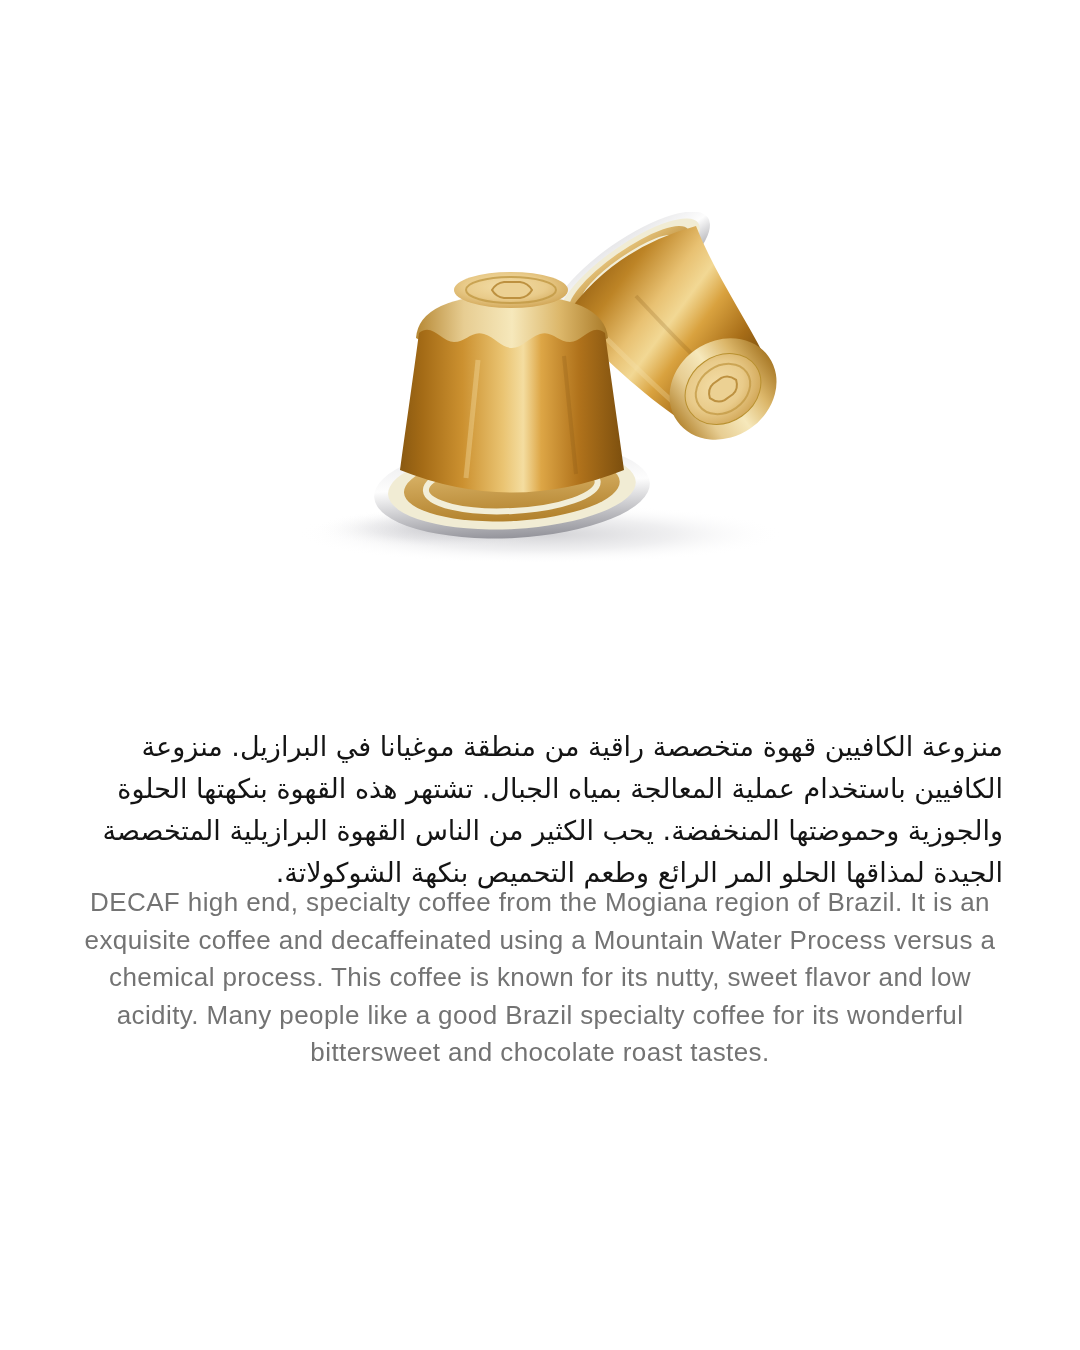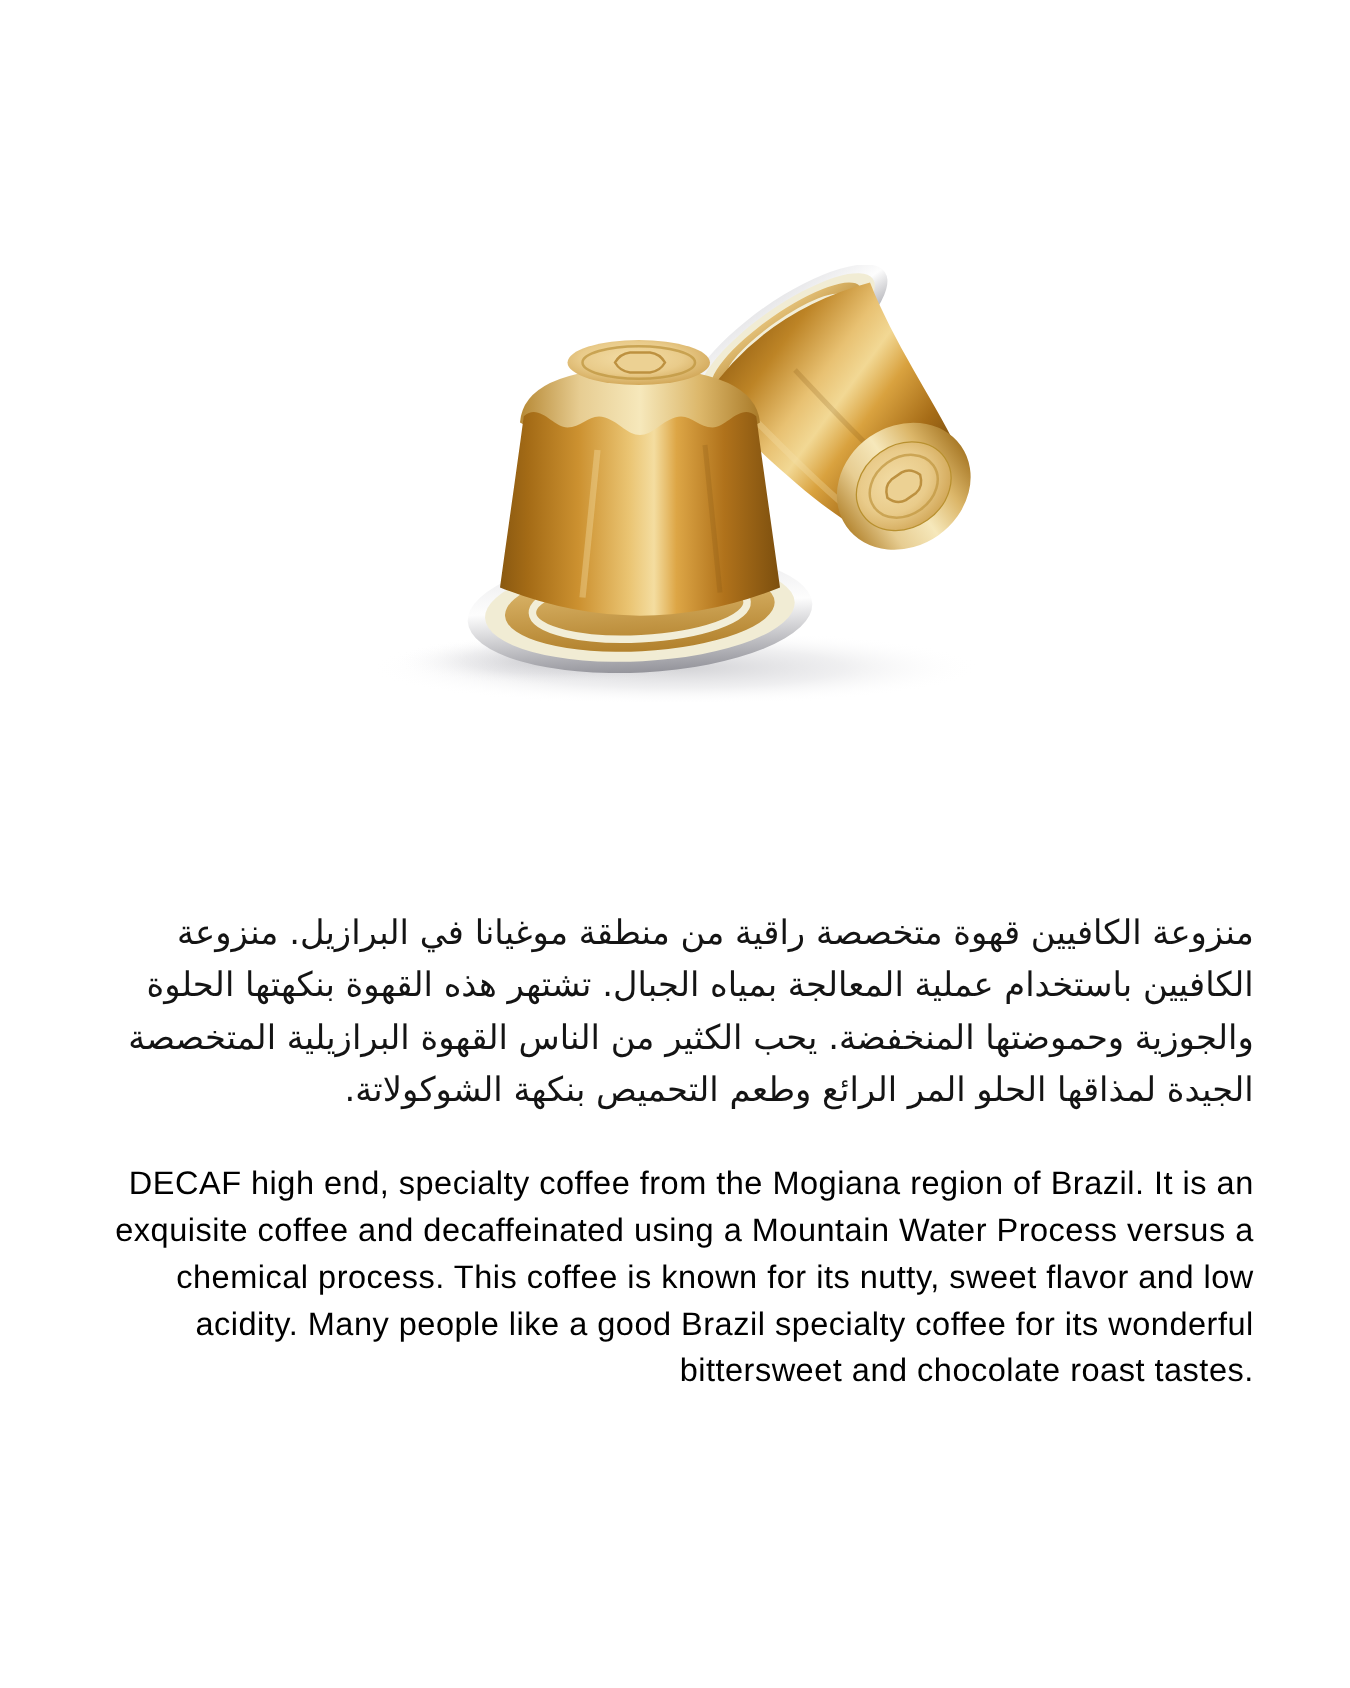--- a/index.html
+++ b/index.html
@@ -23,28 +23,28 @@
   #arabic-para{
     top:726px;
     direction:rtl;
     text-align:right;
     font-family:"DejaVu Sans", sans-serif;
     font-size:27px;
     line-height:42px;
     color:#141414;
   }
   #english-para{
-    top:928px;
+    top:884px;
     direction:ltr;
-    text-align:right;
+    text-align:center;
     font-family:"Liberation Sans", sans-serif;
     font-size:26px;
     line-height:37.5px;
     letter-spacing:0.4px;
-    color:#000000;
+    color:#737373;
   }
 </style>
 </head>
 <body>
 
 <div id="canvas">
 
   <svg id="product-art" viewBox="0 0 520 350" xmlns="http://www.w3.org/2000/svg">
     <defs>
       <radialGradient id="gShadow" cx="50%" cy="50%" r="50%">

